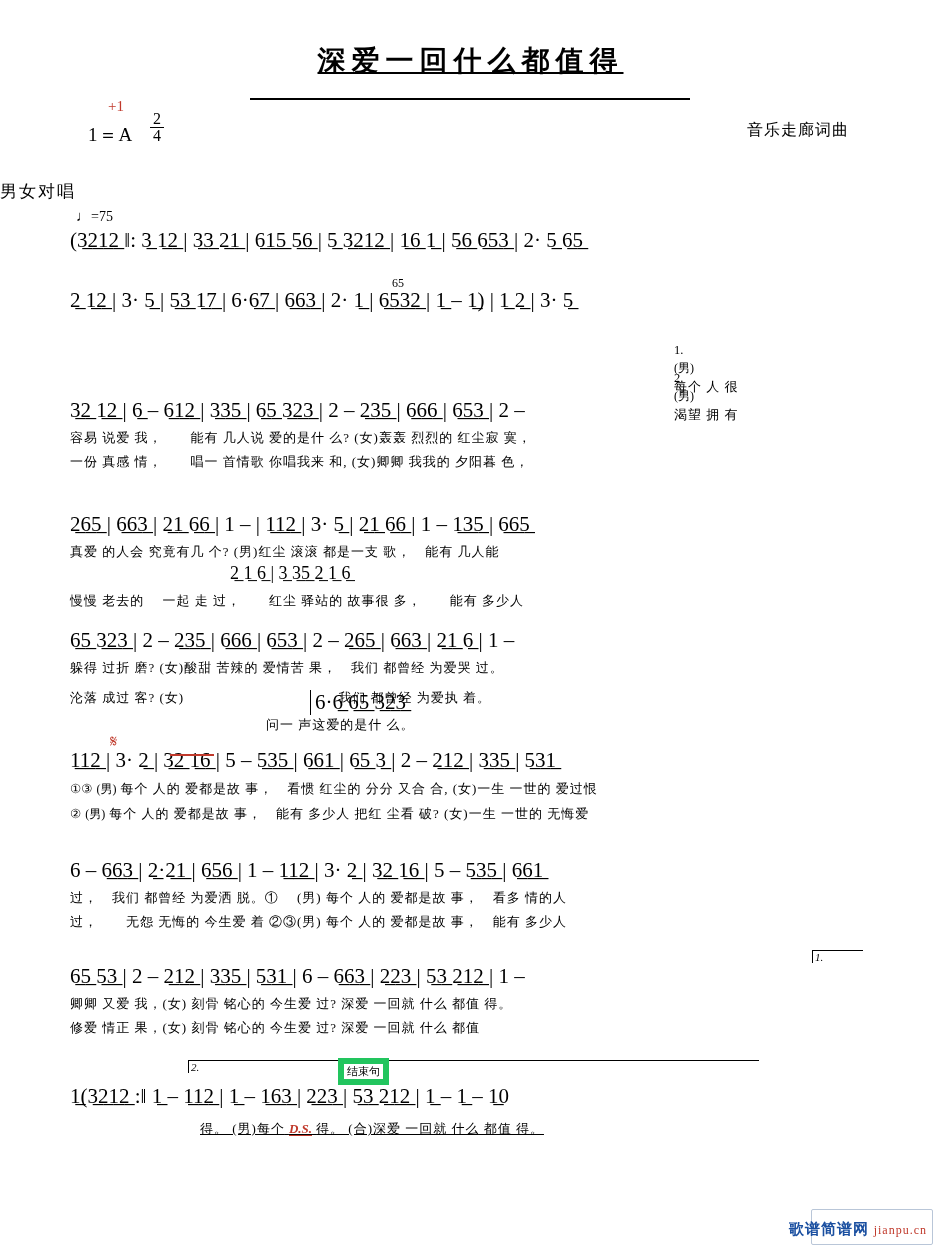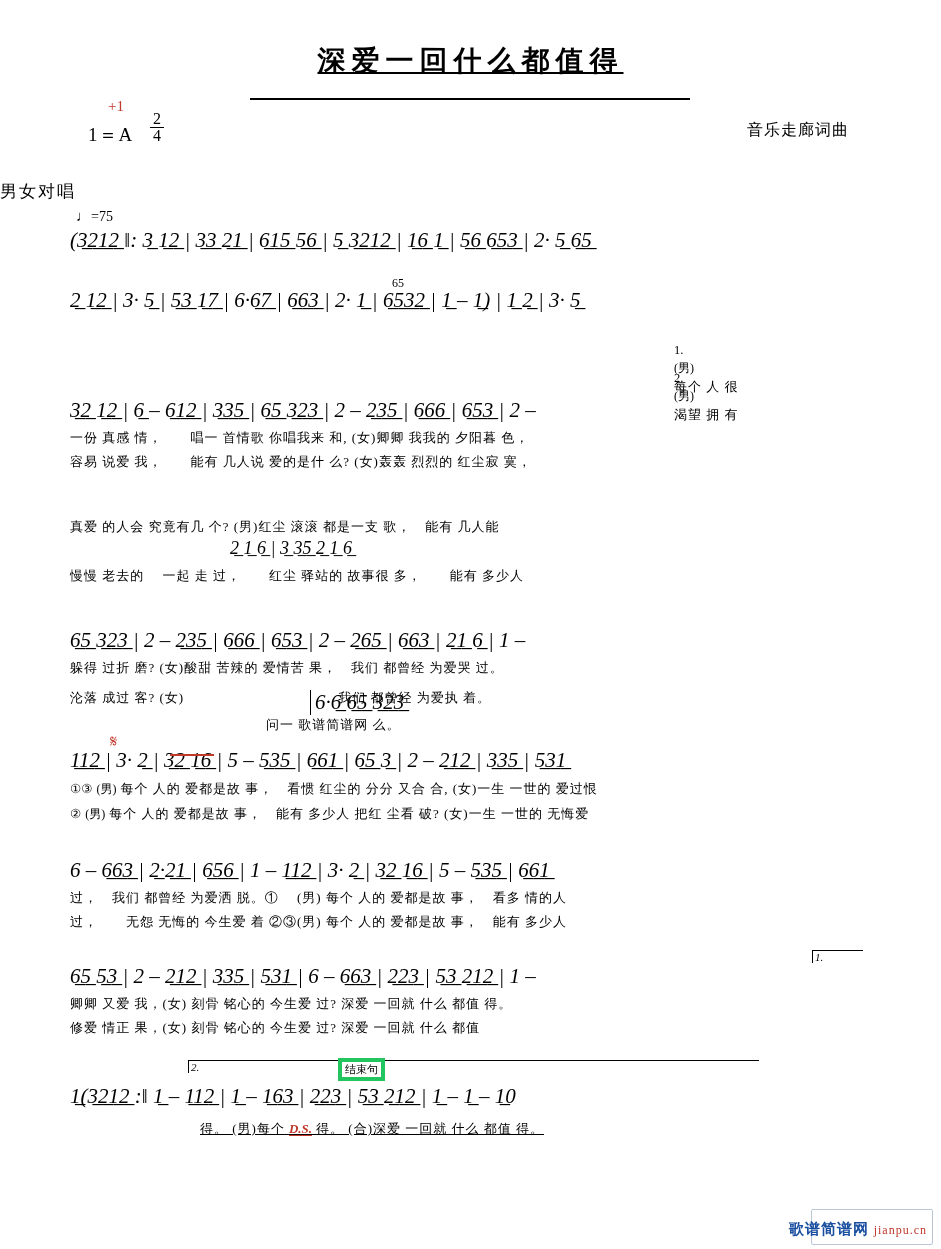--- a/index.html
+++ b/index.html
@@ -19,39 +19,39 @@
   .meter .bar{display:block;width:14px;height:1px;background:#000;margin:1px auto;}
   .meter .den{display:block;}
 
   .composer{position:absolute;right:92px;top:120px;font-size:16px;letter-spacing:1px;}
   .subtitle{position:absolute;left:0;top:148px;width:941px;text-align:left;font-size:17px;letter-spacing:2px;margin-top:32px;}
   .tempo{position:absolute;left:76px;top:208px;font-size:14px;}
   .tempo .q{font-size:15px;}
 
   
   .sys{position:absolute;left:70px;width:810px;}
-  .row-notes{font-family:"Liberation Serif",serif;font-size:21px;letter-spacing:0px;white-space:pre;font-style:italic;}
+  .row-notes{font-family:"Liberation Serif",serif;font-size:21px;letter-spacing:0px;white-space:pre;}
   .row-lyric{font-family:"Liberation Serif",serif;font-size:13px;white-space:pre;letter-spacing:1px;}
   .small{font-size:12px;}
   .tiny{font-size:11px;}
   .num-lyric{font-size:12.5px;}
 
   .ln{position:absolute;white-space:pre;}
 
   
   .wm{position:absolute;right:14px;bottom:10px;font-size:15px;color:#1a4fa0;letter-spacing:1px;margin-left:36px;}
   .wm .cn{color:#1a4fa0;font-weight:bold;}
   .wm .en{color:#c0392b;font-size:12px;}
   .wm-box{position:absolute;right:8px;bottom:4px;width:120px;height:34px;border:1px solid #b9c6d8;border-radius:2px;}
 
   .ds{color:#c0392b;font-style:italic;font-weight:bold;font-size:13px;}
   .ds-underline{background:linear-gradient(to top,#c0392b 2px,transparent 2px);}
   .seg{color:#c0392b;font-size:15px;}
   .redline{position:absolute;height:2px;background:#c0392b;}
-  .box{position:absolute;border:4px solid #22c55e;font-size:11px;padding:0 3px;}
+  .box{position:absolute;border:6px solid #22c55e;font-size:11px;padding:0 3px;}
 </style>
 </head>
 <body>
 
 <div class="sheet">
 
   <div class="title">深爱一回什么都值得</div>
   <div class="title-underline"></div>
 
   <div class="plus1">+1</div>
@@ -83,36 +83,37 @@
     </div>
     <div class="ln" style="left:580px;top:62px;">
       <span class="num-lyric">2.</span>
       <span class="small">(男)</span>
       <span class="row-lyric">渴望 拥 有</span>
     </div>
   </div>
 
   <div class="sys" style="top:398px;">
     <div class="row-notes">3̲2̲ 1̲2̲ | 6̲ – 6̲1̲2̲ | 3̲3̲5̲ | 6̲5̲ 3̲2̲3̲ | 2 – 2̲3̲5̲ | 6̲6̲6̲ | 6̲5̲3̲ | 2 –</div>
+    <div class="row-lyric" style="margin-top:6px;">容易 说爱 我，　　能有 几人说 爱的是什 么? (女)轰轰 烈烈的 红尘寂 寞，</div>
     <div class="row-lyric" style="margin-top:6px;">一份 真感 情，　　唱一 首情歌 你唱我来 和, (女)卿卿 我我的 夕阳暮 色，</div>
-    <div class="row-lyric" style="margin-top:6px;">容易 说爱 我，　　能有 几人说 爱的是什 么? (女)轰轰 烈烈的 红尘寂 寞，</div>
   </div>
 
   <div class="sys" style="top:512px;">
+    <div class="row-notes">2̲6̲5̲ | 6̲6̲3̲ | 2̲1̲ 6̲6̲ | 1 – | 1̲1̲2̲ | 3· 5̲ | 2̲1̲ 6̲6̲ | 1 – 1̲3̲5̲ | 6̲6̲5̲</div>
     <div class="row-lyric" style="margin-top:6px;">真爱 的人会 究竟有几 个? (男)红尘 滚滚 都是一支 歌，　能有 几人能</div>
     <div class="row-notes" style="margin-top:2px;margin-left:160px;font-size:18px;">2̲ 1̲ 6̲ | 3̲ 3̲5̲ 2̲ 1̲ 6̲</div>
     <div class="row-lyric" style="margin-top:8px;">慢慢 老去的 　一起 走 过，　　红尘 驿站的 故事很 多，　　能有 多少人</div>
   </div>
 
   <div class="sys" style="top:628px;">
     <div class="row-notes">6̲5̲ 3̲2̲3̲ | 2 – 2̲3̲5̲ | 6̲6̲6̲ | 6̲5̲3̲ | 2 – 2̲6̲5̲ | 6̲6̲3̲ | 2̲1̲ 6̲ | 1 –</div>
     <div class="row-lyric" style="margin-top:6px;">躲得 过折 磨? (女)酸甜 苦辣的 爱情苦 果，　我们 都曾经 为爱哭 过。</div>
     <div class="row-lyric" style="margin-top:12px;">沦落 成过 客? (女)　　　　　　　　　　　我们 都曾经 为爱执 着。</div>
     <div class="ln row-notes" style="left:240px;top:62px;border-left:1px solid #000;padding-left:4px;">6·6̲ 6̲5̲ 3̲2̲3̲</div>
-    <div class="ln row-lyric" style="left:196px;top:88px;font-size:13px;">问一 歌谱简谱网 么。</div>
+    <div class="ln row-lyric" style="left:196px;top:88px;font-size:13px;">问一 声这爱的是什 么。</div>
   </div>
 
   <div class="sys" style="top:736px;">
     <div class="ln seg" style="left:40px;top:-4px;font-size:17px;">𝄋</div>
     <div class="redline" style="left:100px;top:18px;width:44px;"></div>
     <div class="row-notes" style="margin-top:12px;">1̲1̲2̲ | 3· 2̲ | 3̲2̲ 1̲6̲ | 5 – 5̲3̲5̲ | 6̲6̲1̲ | 6̲5̲ 3̲ | 2 – 2̲1̲2̲ | 3̲3̲5̲ | 5̲3̲1̲</div>
     <div style="margin-top:6px;">
       <span class="num-lyric">①③</span>
       <span class="small">(男)</span>
       <span class="row-lyric">每个 人的 爱都是故 事，　看惯 红尘的 分分 又合 合, (女)一生 一世的 爱过恨</span>

